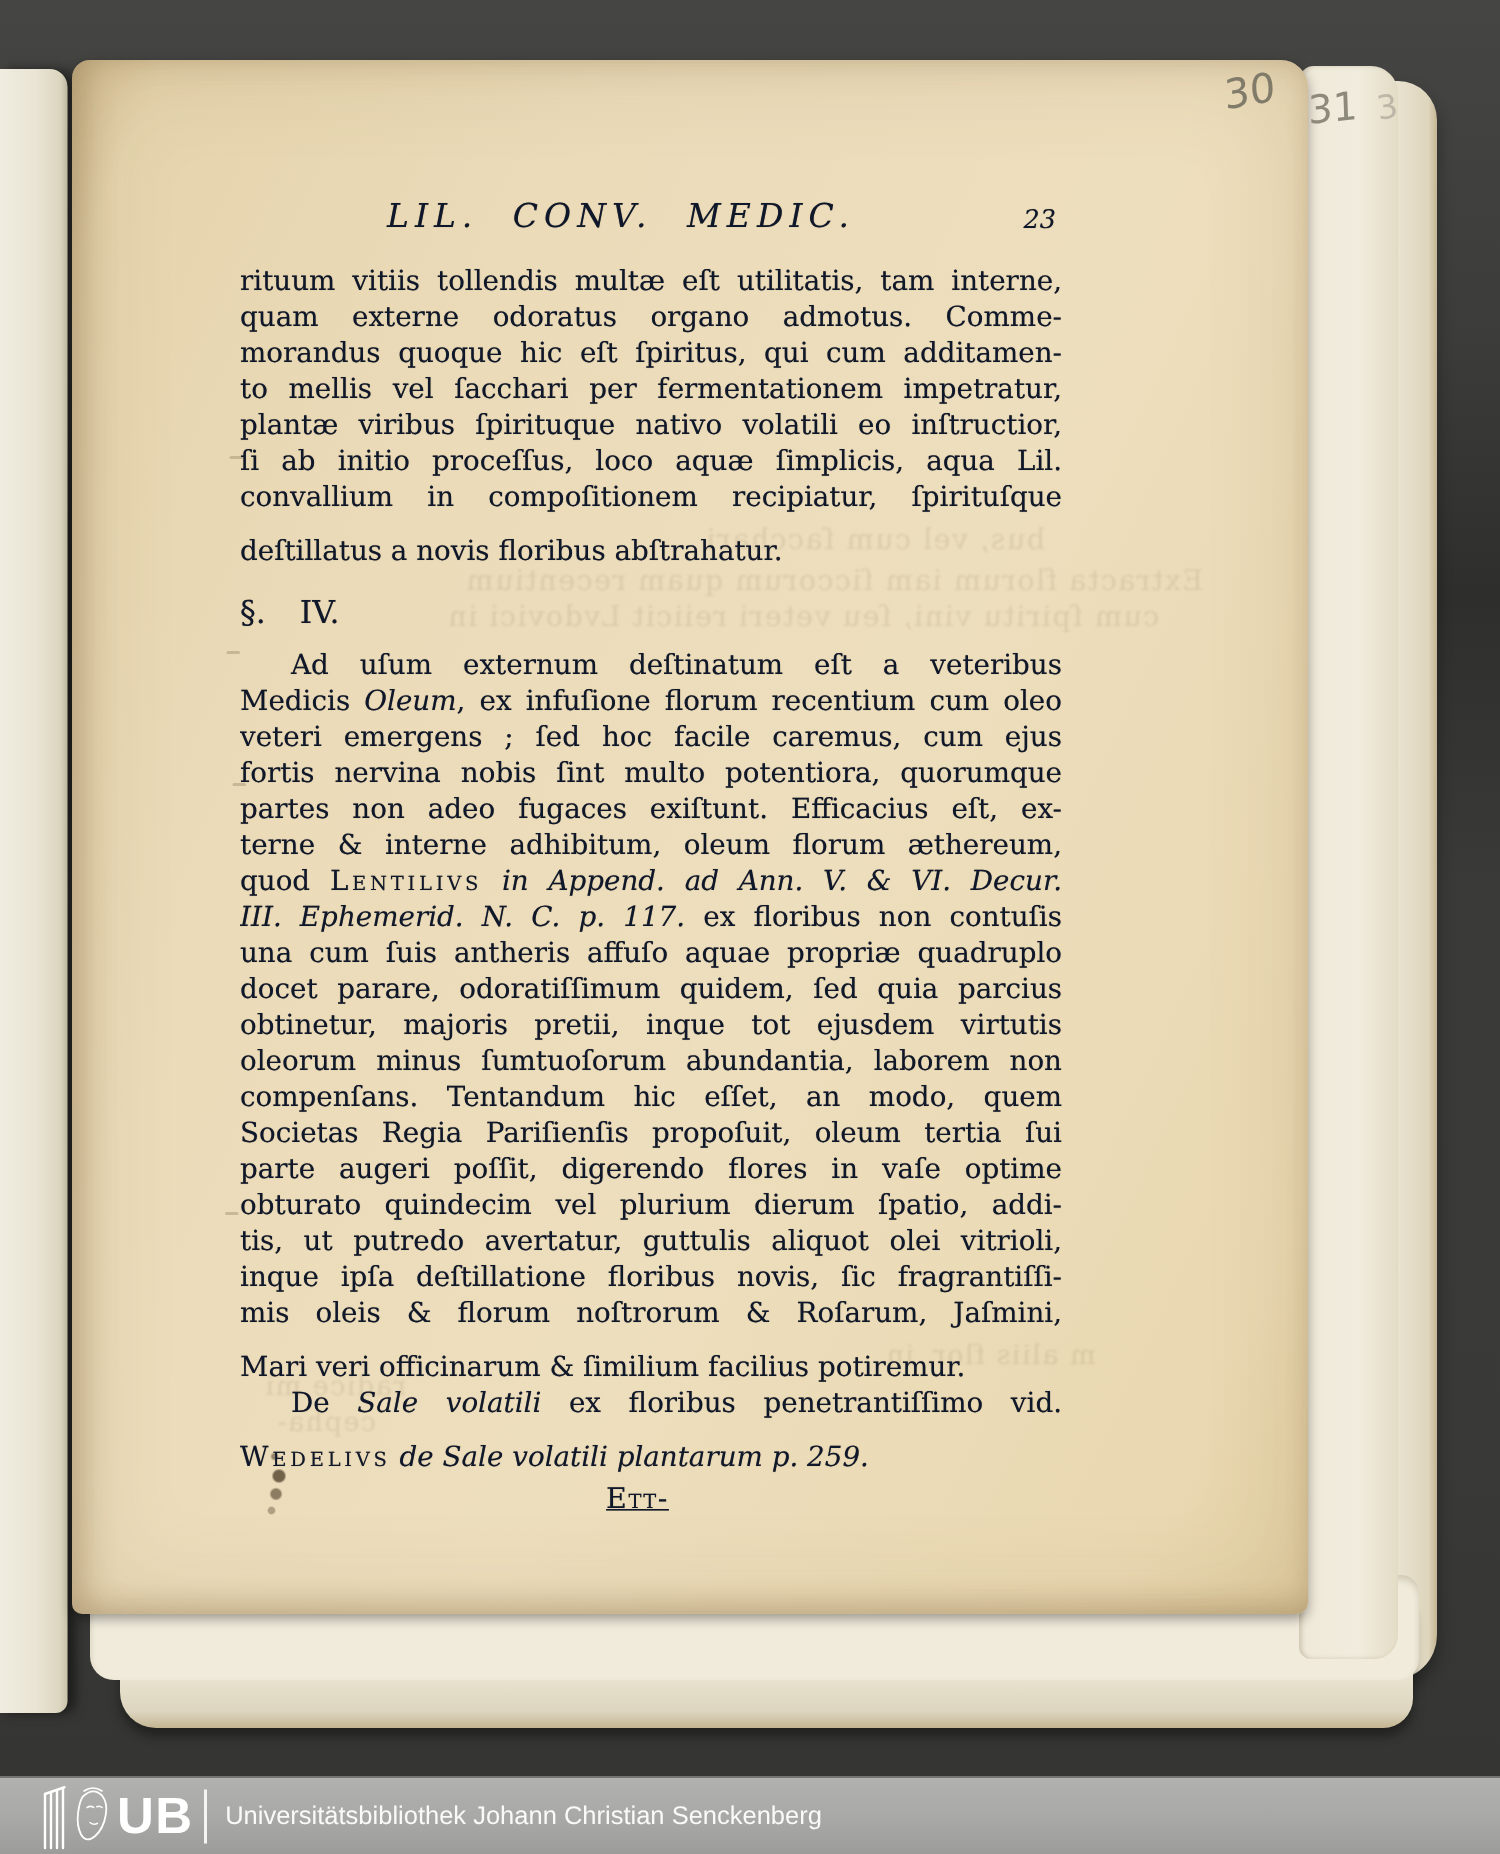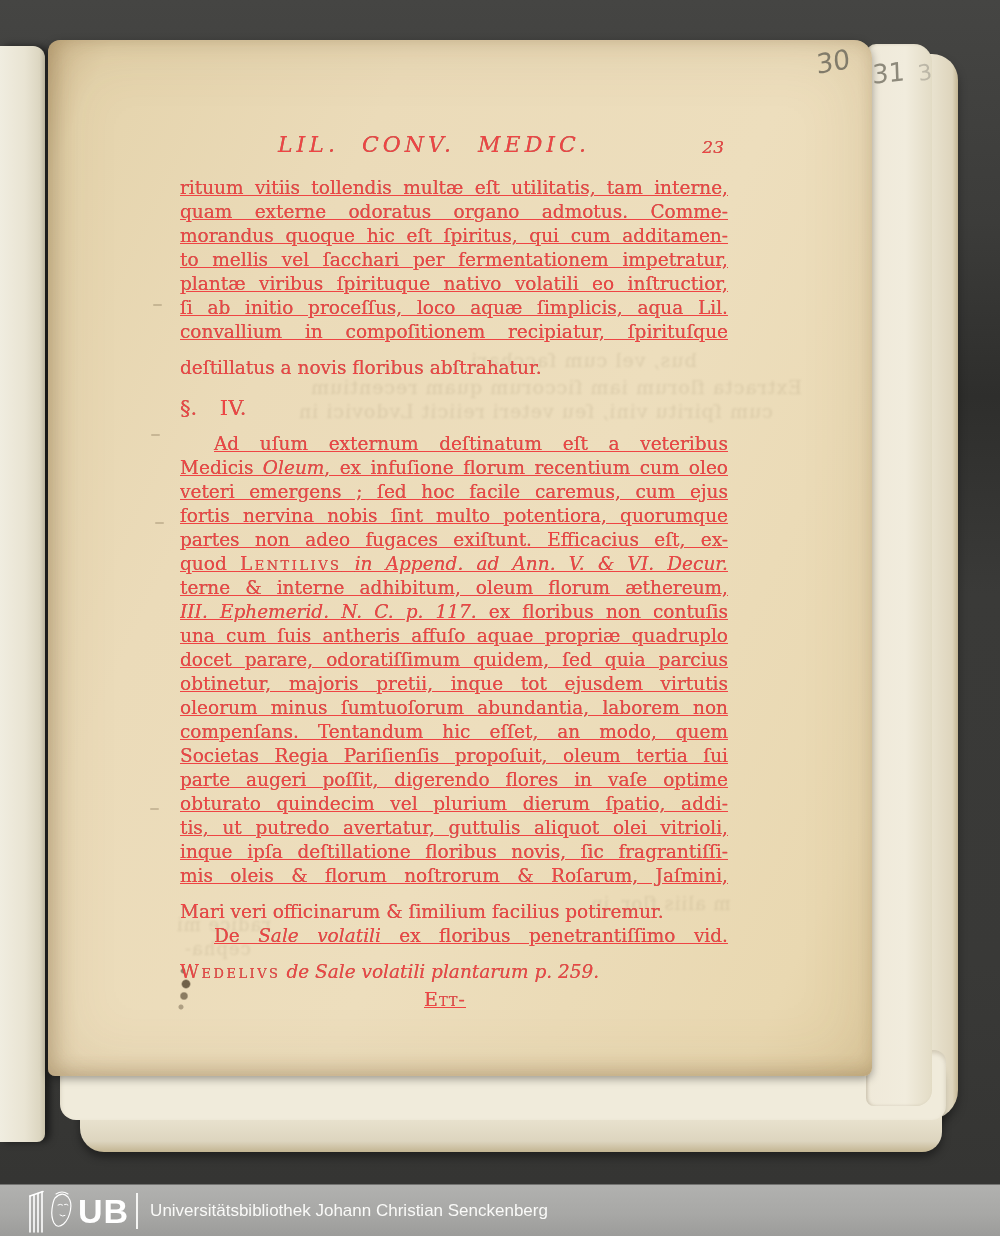--- a/index.html
+++ b/index.html
@@ -43,33 +43,33 @@
     box-shadow:inset 0 3px 4px rgba(120,105,70,.25);
   }
   .page-main{
     position:absolute;left:48px;top:40px;width:824px;height:1036px;
     background:linear-gradient(115deg,#d8c39a 0%,#e5d4ad 5%,#ebdbb9 28%,#eddebd 58%,#e9d8b1 90%,#e2cfa4 100%);
     border-radius:12px 18px 8px 7px;
     box-shadow:inset 0 0 70px rgba(120,90,40,.16),inset 10px 0 20px rgba(110,80,40,.22),inset 0 -8px 16px rgba(110,80,40,.14),0 3px 8px rgba(0,0,0,.35);
   }
   
   .text-block{
-    position:absolute;left:180px;top:130px;width:548px;
-    color:#ef4444;
+    position:absolute;left:160px;top:130px;width:548px;
+    color:#0f172a;
     font-size:18.5px;
     text-shadow:0 0 .5px rgba(46,37,23,.55);
   }
   .header-row{position:relative;height:46px;}
   .running-title{
     position:absolute;left:50%;top:2px;transform:translateX(-50%) translateX(-20px);
     font-style:italic;font-size:22px;letter-spacing:4px;word-spacing:12px;white-space:nowrap;
   }
   .page-num{position:absolute;right:4px;top:7px;font-size:17px;font-style:italic;}
   .line{height:24px;line-height:24px;overflow:hidden;}
-  .j{text-align:justify;text-align-last:justify;text-decoration:underline;}
+  .j{text-align:justify;text-align-last:justify;}
   .last{text-align:left;text-align-last:left;margin-top:12px;}
   .ind{text-indent:34px;}
   .it{font-style:italic;}
   .sc{font-variant:small-caps;letter-spacing:2.5px;}
   .sec-heading{
     margin:14px 0 10px 0;height:28px;line-height:28px;
     text-align:left;font-size:21px;word-spacing:16px;
   }
   .catchword{
     margin-top:4px;text-align:center;padding-right:18px;
@@ -161,22 +161,22 @@
       <div class="line j"><span>convallium in compoſitionem recipiatur, ſpirituſque</span></div>
       <div class="line last"><span>deſtillatus a novis floribus abſtrahatur.</span></div>
     </div>
   <div class="sec-heading">§. IV.</div>
   <div id="para-1">
       <div class="line j ind"><span>Ad uſum externum deſtinatum eſt a veteribus</span></div>
       <div class="line j"><span>Medicis </span><span class="it">Oleum</span><span>, ex infuſione florum recentium cum oleo</span></div>
       <div class="line j"><span>veteri emergens ;  ſed hoc facile caremus, cum ejus</span></div>
       <div class="line j"><span>fortis nervina nobis ſint multo potentiora, quorumque</span></div>
       <div class="line j"><span>partes non adeo fugaces exiſtunt.  Efficacius eſt, ex-</span></div>
+      <div class="line j"><span>terne &amp; interne adhibitum, oleum florum æthereum,</span></div>
       <div class="line j"><span>quod </span><span class="sc">Lentilivs</span><span> </span><span class="it">in Append. ad Ann. V. &amp; VI. Decur.</span></div>
-      <div class="line j"><span>terne &amp; interne adhibitum, oleum florum æthereum,</span></div>
       <div class="line j"><span class="it">III. Ephemerid. N. C. p. 117.</span><span>  ex floribus non contuſis</span></div>
       <div class="line j"><span>una cum ſuis antheris affuſo aquae propriæ quadruplo</span></div>
       <div class="line j"><span>docet parare, odoratiſſimum quidem, ſed quia parcius</span></div>
       <div class="line j"><span>obtinetur, majoris pretii, inque tot ejusdem virtutis</span></div>
       <div class="line j"><span>oleorum minus ſumtuoſorum abundantia, laborem non</span></div>
       <div class="line j"><span>compenſans.  Tentandum hic eſſet, an modo, quem</span></div>
       <div class="line j"><span>Societas Regia Pariſienſis propoſuit, oleum tertia ſui</span></div>
       <div class="line j"><span>parte augeri poſſit, digerendo flores in vaſe optime</span></div>
       <div class="line j"><span>obturato quindecim vel plurium dierum ſpatio, addi-</span></div>
       <div class="line j"><span>tis, ut putredo avertatur, guttulis aliquot olei vitrioli,</span></div>

